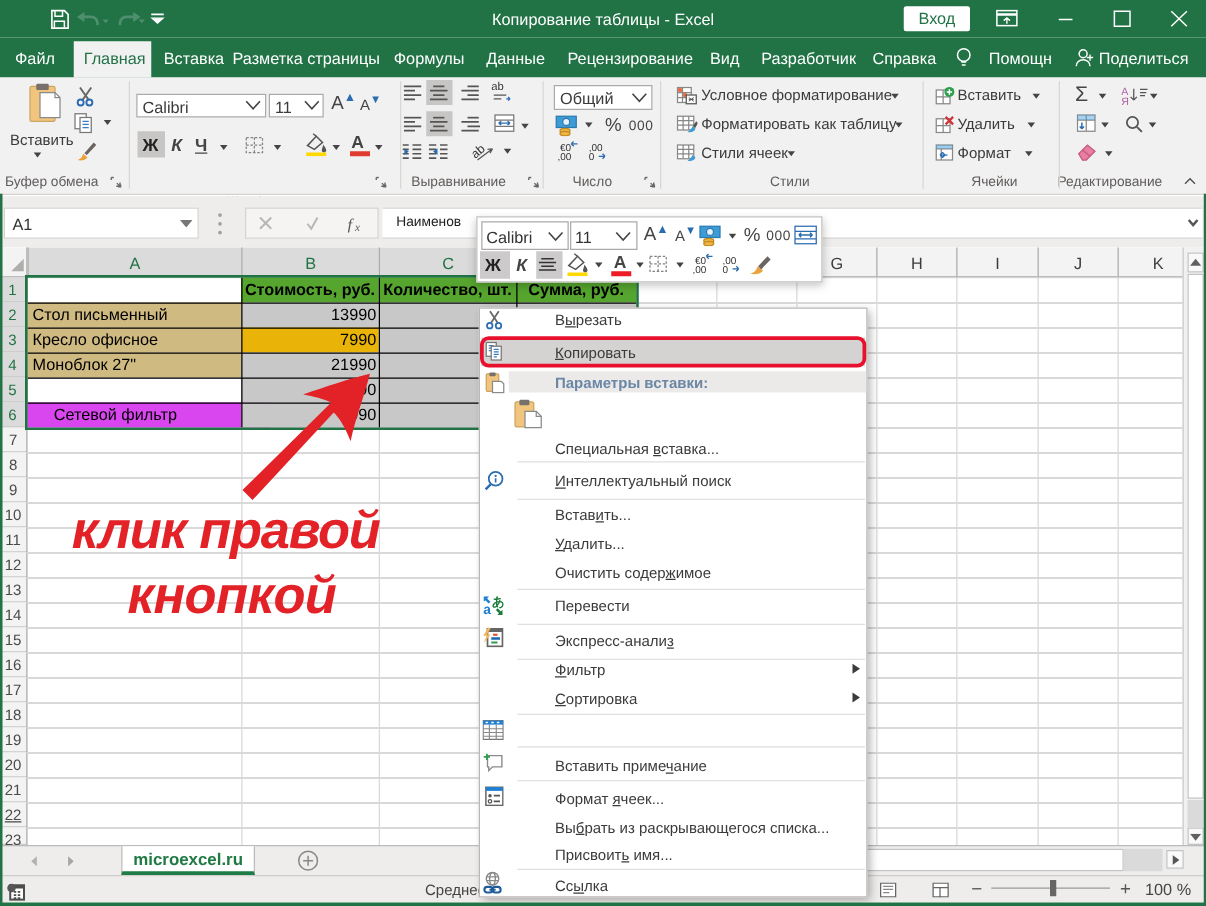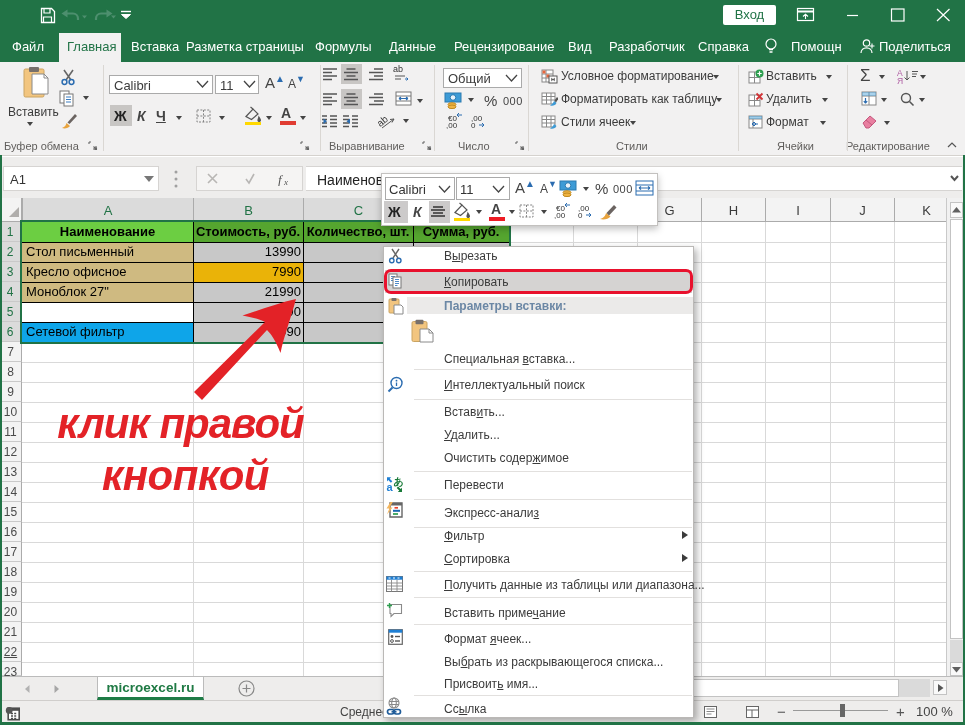--- a/index.html
+++ b/index.html
@@ -28,20 +28,21 @@
   <path d="M70 7.5h-7a5 5 0 0 0-5 5V14"></path>
  </g>
  <path d="M74.5 7.5l-6-4v8z" fill="#4d8f6e"></path>
  <path d="M73 9.5l2.5 3 2.5-3z" fill="#4d8f6e"></path>
 
  <g stroke="#fff" fill="#fff">
         <path d="M83 5.5h10" stroke-width="1.4" fill="none"></path>
         <path d="M83.5 8.5l4.5 4 4.5-4z"></path>
       </g>
 </svg>
+<div class="ab g" style="left:0;top:8px;width:965px;text-align:center;font-size:13px;">Копирование таблицы  -  Excel</div>
 <div class="ab" style="left:723px;top:5px;width:53px;height:20px;background:#fff;border-radius:2px;color:#217346;font-size:13px;text-align:center;line-height:19px;">Вход</div>
 <svg class="ab" style="left:795px;top:6px;" width="165" height="18" viewBox="0 0 165 18">
  <g stroke="#fff" fill="none" stroke-width="1.2">
   <rect x="2.5" y="2.5" width="16" height="12"></rect>
         <path d="M2.5 5.5h16" stroke-width="2"></path>
         <path d="M10.5 13v-4.2M8 10.5l2.5-2.2 2.5 2.2" stroke-width="1.1"></path>
   <path d="M52 9.5h11"></path>
   <rect x="96.5" y="3" width="12.5" height="12"></rect>
   <path d="M142 3l12.5 12M154.5 3L142 15"></path>
  </g>
@@ -330,21 +331,21 @@
       <circle cx="2" cy="16" r="1.5" fill="#a0a0a0"></circle>
     </svg>
 <div class="ab" style="left:196px;top:166px;width:107px;height:25px;background:#f5f4f3;border:1px solid #d6d4d2;"></div>
 <svg class="ab" style="left:206px;top:172px;" width="90" height="14" viewBox="0 0 90 14">
  <path d="M2 2l9 9M11 2l-9 9" stroke="#b8b6b4" stroke-width="1.6" fill="none"></path>
  <path d="M40 7l3 4 5-9" stroke="#b8b6b4" stroke-width="1.6" fill="none"></path>
  <text x="72" y="12" font-size="13" font-style="italic" font-family="Liberation Serif" fill="#555">f</text>
  <text x="78" y="13" font-size="9" font-style="italic" font-family="Liberation Serif" fill="#555">x</text>
 </svg>
 <div class="ab" style="left:306px;top:166px;width:656px;height:25px;background:#fff;border-top:1px solid #d6d4d2;border-bottom:1px solid #d6d4d2;"></div>
-<div class="ab" style="left:317px;top:172px;font-size:14px;color:#222;">Наименов</div>
+<div class="ab" style="left:317px;top:172px;font-size:11px;color:#222;">Наименов</div>
 <svg class="ab" style="left:950px;top:175px;" width="9" height="7" viewBox="0 0 9 7">
       <path d="M1 1l3.5 4L8 1" stroke="#555" fill="none" stroke-width="2"></path>
     </svg>
 
 <style>
 .ch{position:absolute;top:198px;height:24px;font-size:13px;text-align:center;line-height:26px;background:#f3f3f3;color:#3b3b3b;border-left:1px solid #ababab;border-bottom:1px solid #ababab;}
 .chsel{background:#dbdbdb;color:#217346;border-bottom:2px solid #217346;}
 .rh{position:absolute;left:0;width:22px;height:20px;font-size:12px;text-align:center;line-height:20px;background:#f3f3f3;color:#4a4a4a;border-bottom:1px solid #c9c9c9;border-right:1px solid #ababab;}
 .rhsel{background:#dbdbdb;color:#217346;border-right:2px solid #217346;}
 .tc{position:absolute;font-size:13px;color:#000;line-height:20px;white-space:nowrap;overflow:hidden;}
@@ -400,28 +401,27 @@
 <div class="gl" style="left:303px;top:222px;width:1px;height:454px;"></div>
 <div class="gl" style="left:413px;top:222px;width:1px;height:454px;"></div>
 <div class="gl" style="left:509px;top:222px;width:1px;height:454px;"></div>
 <div class="gl" style="left:573px;top:222px;width:1px;height:454px;"></div>
 <div class="gl" style="left:637px;top:222px;width:1px;height:454px;"></div>
 <div class="gl" style="left:701px;top:222px;width:1px;height:454px;"></div>
 <div class="gl" style="left:765px;top:222px;width:1px;height:454px;"></div>
 <div class="gl" style="left:830px;top:222px;width:1px;height:454px;"></div>
 <div class="gl" style="left:894px;top:222px;width:1px;height:454px;"></div>
 
-<div class="tc" style="left:22px;top:222px;width:171px;background:#6cce42;font-weight:bold;text-align:center;">Наименование</div>
 <div class="tc" style="left:193px;top:222px;width:110px;background:#55a52f;font-weight:bold;text-align:center;">Стоимость, руб.</div>
 <div class="tc" style="left:303px;top:222px;width:110px;background:#55a52f;font-weight:bold;text-align:center;">Количество, шт.</div>
 <div class="tc" style="left:413px;top:222px;width:96px;background:#55a52f;font-weight:bold;text-align:center;">Сумма, руб.</div>
 <div class="tc" style="left:22px;top:242px;width:171px;background:#cfba81;padding-left:4px;">Стол письменный</div>
 <div class="tc" style="left:22px;top:262px;width:171px;background:#cfba81;padding-left:4px;">Кресло офисное</div>
 <div class="tc" style="left:22px;top:282px;width:171px;background:#cfba81;padding-left:4px;">Моноблок 27"</div>
-<div class="tc" style="left:22px;top:322px;width:194px;background:#0ea5e9;padding-left:4px;">Сетевой фильтр</div>
+<div class="tc" style="left:22px;top:322px;width:194px;background:#d946ef;padding-left:21px;">Сетевой фильтр</div>
 <div class="tc" style="left:193px;top:242px;width:110px;background:#c8c8c8;text-align:right;padding-right:2px;">13990</div>
 <div class="tc" style="left:193px;top:262px;width:110px;background:#eab308;text-align:right;padding-right:2px;">7990</div>
 <div class="tc" style="left:193px;top:282px;width:110px;background:#c8c8c8;text-align:right;padding-right:2px;">21990</div>
 <div class="tc" style="left:193px;top:302px;width:110px;background:#c8c8c8;text-align:right;padding-right:2px;">4990</div>
 <div class="tc" style="left:193px;top:322px;width:110px;background:#c8c8c8;text-align:right;padding-right:2px;">1990</div>
 <div class="tc" style="left:303px;top:242px;width:110px;height:100px;background:#c8c8c8;"></div>
 <div class="tc" style="left:413px;top:242px;width:96px;height:100px;background:#c8c8c8;"></div>
 
 <div class="bl" style="left:193px;top:222px;width:1px;height:120px;"></div>
 <div class="bl" style="left:303px;top:222px;width:1px;height:120px;"></div>
@@ -633,21 +633,20 @@
 <div class="mi" style="top:552px;"><u>С</u>ортировка</div>
 <div class="subarr" style="top:554px;"></div>
 <div class="msep" style="top:571px;"></div>
 
 <svg class="ab" style="left:386px;top:576px;" width="17" height="16" viewBox="0 0 17 16">
  <rect x="0.5" y="0.5" width="16" height="15" fill="#fff" stroke="#777"></rect>
  <rect x="0.5" y="0.5" width="16" height="3.2" fill="#1e7fd4"></rect>
  <path d="M2.5 2h2M7 2h2M11.5 2h2" stroke="#fff" stroke-width="1.1"></path>
  <path d="M0.5 7h16M0.5 10h16M0.5 13h16M5.5 3.7v11.8M11 3.7v11.8" stroke="#888" stroke-width=".9"></path>
 </svg>
-<div class="mi" style="top:578px;"><u>П</u>олучить данные из таблицы или диапазона...</div>
 <div class="msep" style="top:597px;"></div>
 
 <svg class="ab" style="left:386px;top:602px;" width="17" height="17" viewBox="0 0 17 17">
  <path d="M4 2.5h11.5v9H8l-3 3v-3H4z" fill="#fff" stroke="#8a8a8a" stroke-width="1.1"></path>
  <path d="M3.5 1v5M1 3.5h5" stroke="#2e9e4f" stroke-width="1.4"></path>
 </svg>
 <div class="mi" style="top:606px;">Вставить приме<u>ч</u>ание</div>
 <div class="msep" style="top:624px;"></div>
 
 <svg class="ab" style="left:388px;top:629px;" width="15" height="16" viewBox="0 0 15 16">

